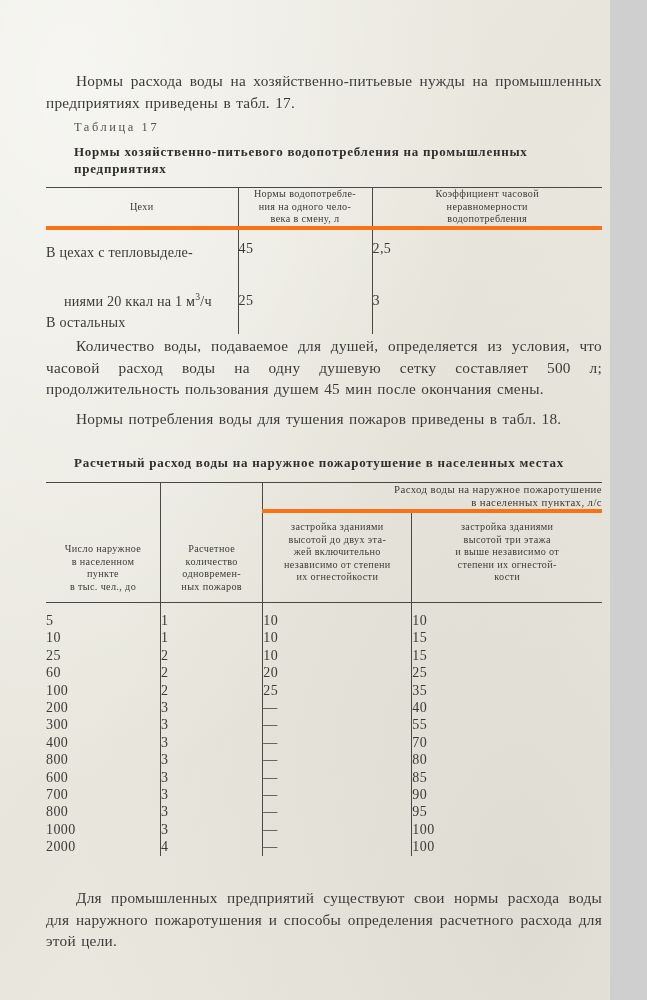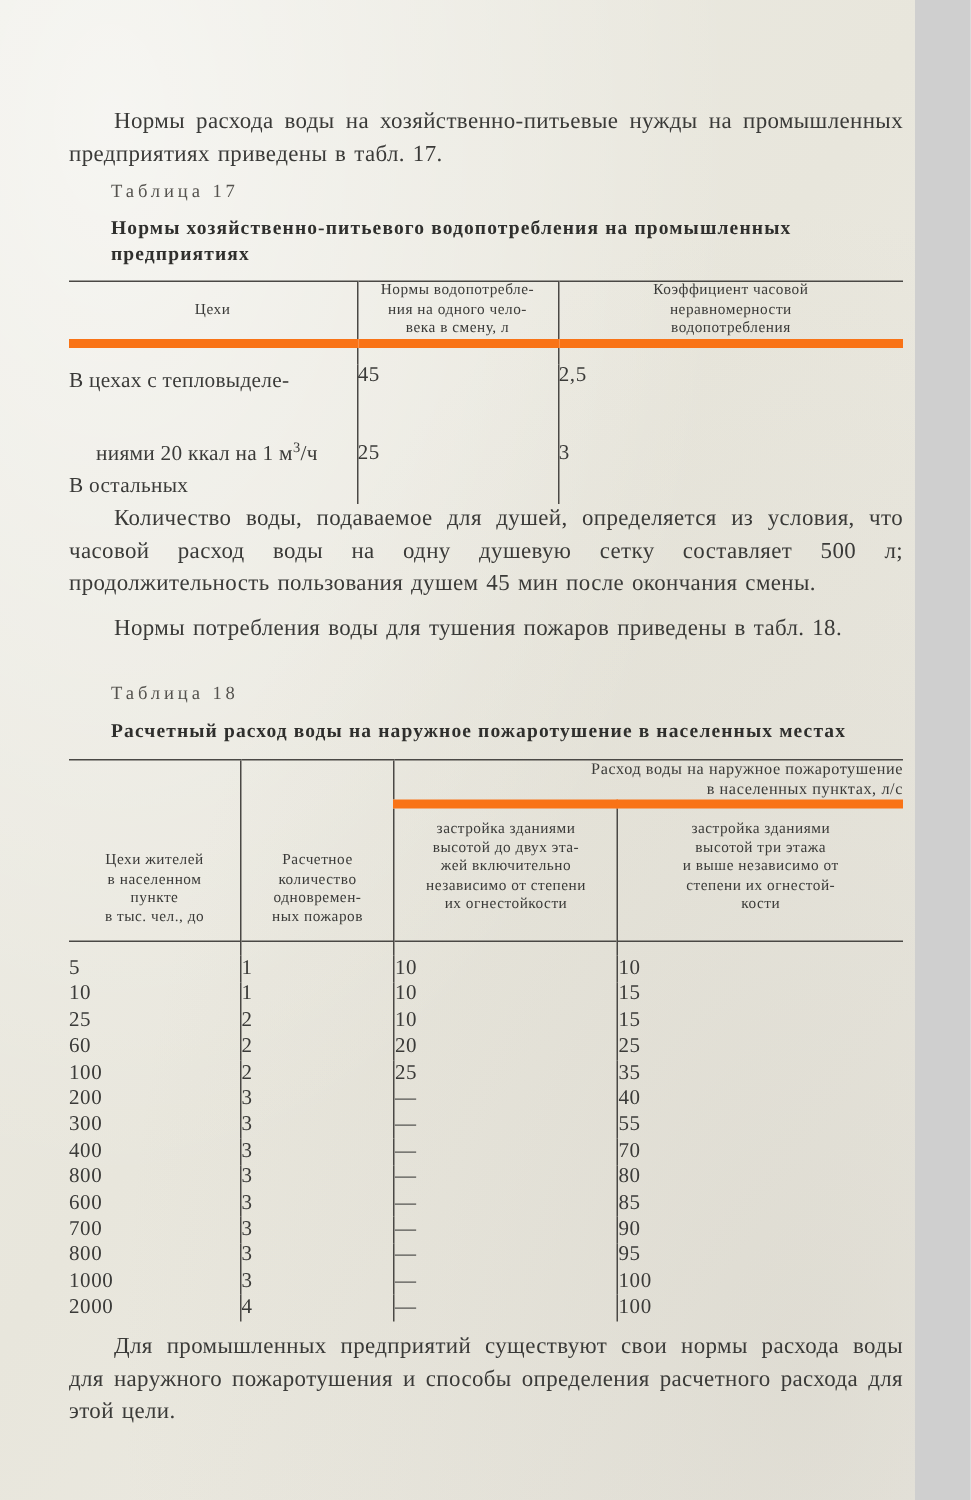--- a/index.html
+++ b/index.html
@@ -70,21 +70,21 @@
     width: 100%;
     table-layout: fixed;
     color: #3a3a38;
   }
   table.doc td, table.doc th {
     padding: 0;
     vertical-align: middle;
     font-weight: normal;
   }
   .rule-top { border-top: 1.5px solid #4a4845; }
-  .rule-bot { border-bottom: 6px solid #f97316; }
+  .rule-bot { border-bottom: 4px solid #f97316; }
   .vl { border-left: 1px solid #4a4845; }
 
   .hd {
     font-size: 10.2px;
     line-height: 12.6px;
     text-align: center;
     letter-spacing: 0.35px;
     padding: 5px 6px 6px 6px;
   }
   .cell-num {
@@ -173,34 +173,33 @@
           </tr>
         </tbody>
       </table>
     </div>
 
     <p class="para" style="top:320px;">Количество воды, подаваемое для душей, определяется из условия, что часовой расход воды на одну душевую сетку составляет 500 л; продолжительность пользования душем 45 мин после окончания смены.</p>
 
     <p class="para" style="top:393px;">Нормы потребления воды для тушения пожаров приведены в табл. 18.</p>
 
     <div class="tbl-block" style="top:455px;">
-      <div class="tbl-num">Таблица 18</div>
       <div class="tbl-title">Расчетный расход воды на наружное пожаротушение в населенных местах</div>
 
       <table class="doc">
         <colgroup>
           <col style="width:103px">
           <col style="width:92px">
           <col style="width:134px">
           <col style="width:171px">
         </colgroup>
         <thead>
           <tr>
             <th class="hd rule-top" rowspan="2" style="vertical-align:bottom; padding-bottom:9px;">
-              <span>Цехи жителей</span><br>
+              <span>Число наружное</span><br>
               <span>в населенном</span><br>
               <span>пункте</span><br>
               <span>в тыс. чел., до</span>
             </th>
             <th class="hd rule-top vl" rowspan="2" style="vertical-align:bottom; padding-bottom:9px;">
               <span>Расчетное</span><br>
               <span>количество</span><br>
               <span>одновремен-</span><br>
               <span>ных пожаров</span>
             </th>

